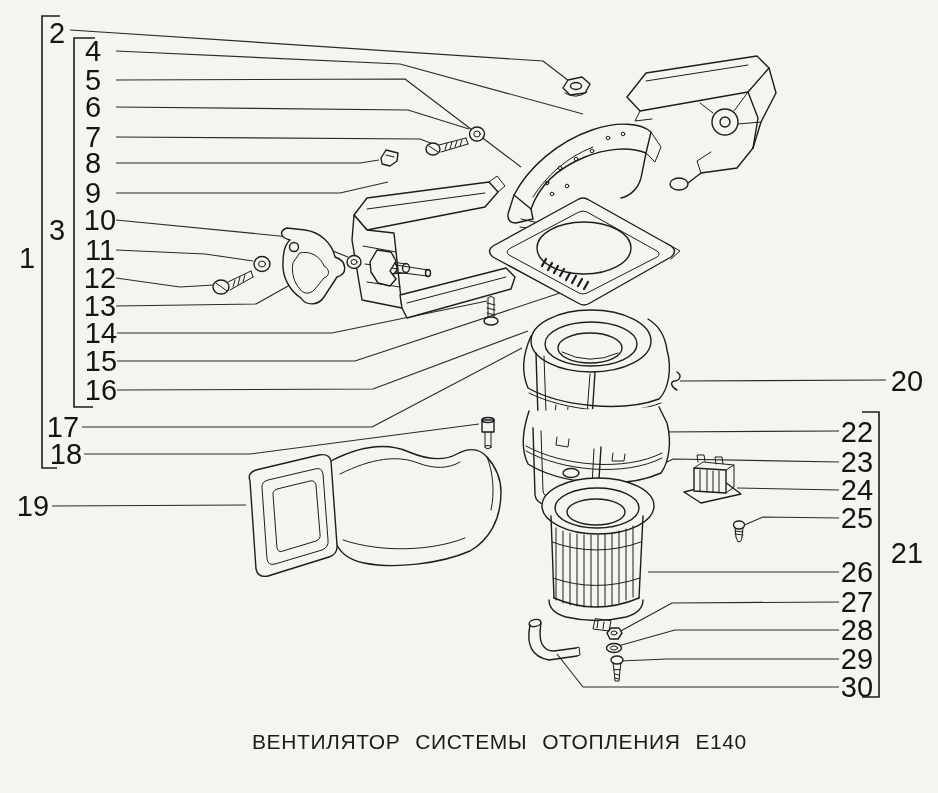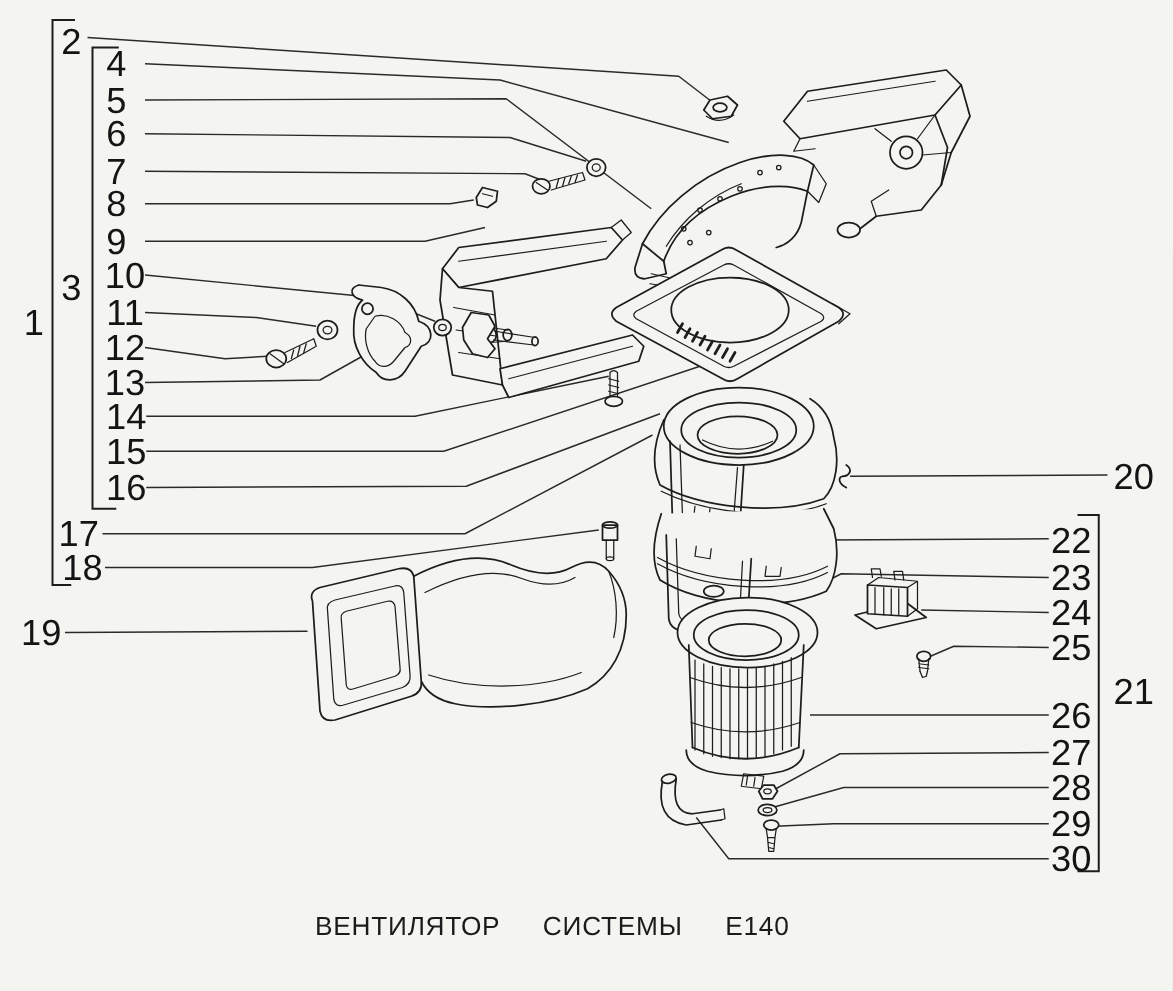--- a/index.html
+++ b/index.html
@@ -7,21 +7,21 @@
          font-family:"Liberation Sans", sans-serif;}
   .stage svg{position:absolute;left:0;top:0;}
   .parts path,.parts ellipse,.parts circle,.parts line{stroke:#1d1d1d;stroke-width:1.4;fill:none;
          stroke-linecap:round;stroke-linejoin:round;}
   .parts .fillp{fill:#f4f4f1;}
   .parts .thin{stroke-width:1;}
   .parts .thick{stroke-width:2.2;}
   .leaders polyline{stroke:#2a2a2a;stroke-width:1.15;fill:none;stroke-linejoin:round;}
   .brackets polyline{stroke:#1d1d1d;stroke-width:1.6;fill:none;}
   .labels text{font-family:"Liberation Sans", sans-serif;font-size:29px;fill:#141414;text-anchor:middle;}
-  .caption{position:absolute;left:252px;top:730px;display:flex;gap:34px;
+  .caption{position:absolute;left:252px;top:730px;display:flex;gap:15px;
            font-size:21px;letter-spacing:0.6px;color:#1b1b1b;white-space:nowrap;}
 </style>
 </head>
 <body>
 
 <div class="stage">
 
   <svg width="938" height="793" viewBox="0 0 938 793">
 
     <g class="leaders" id="leader-layer">
@@ -289,15 +289,16 @@
         <text x="857" y="612">27</text>
         <text x="857" y="640">28</text>
         <text x="857" y="669">29</text>
         <text x="857" y="697">30</text>
       </g>
   </svg>
 
   <div class="caption">
     <span>ВЕНТИЛЯТОР</span>
     <span>СИСТЕМЫ</span>
+    <span>ОТОПЛЕНИЯ</span>
     <span>Е140</span>
   </div>
 </div>
 
 </body></html>

